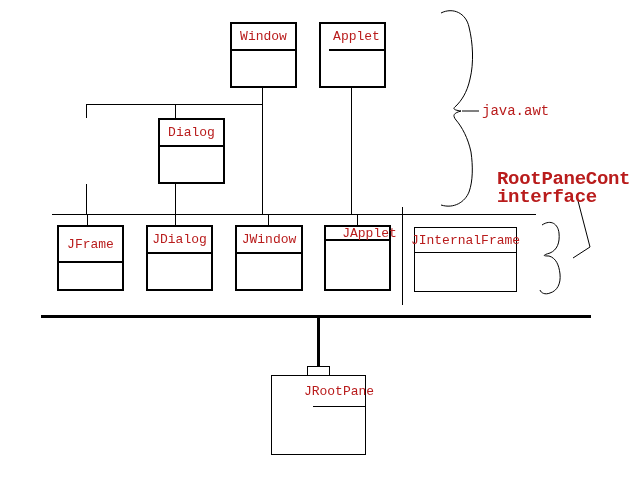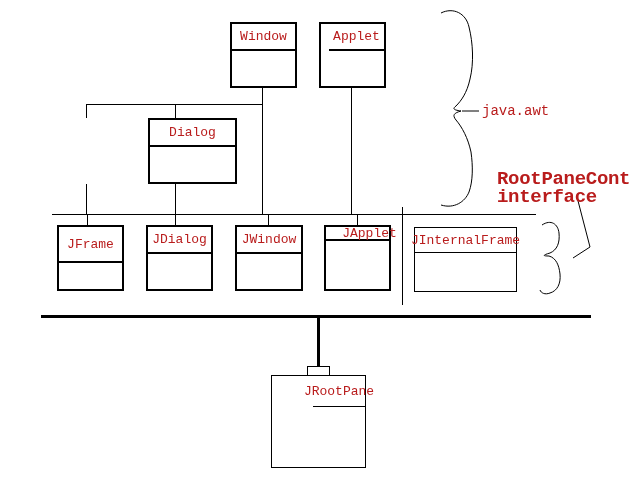--- a/index.html
+++ b/index.html
@@ -94,21 +94,21 @@
   </div>
 
   <div class="uml-box" style="left:290px;top:22px;width:67px;height:66px;padding-left:8px;">
     <div class="title" style="height:27px;">
       <span>Applet</span>
     </div>
     <div class="body"></div>
   </div>
 
 
-  <div class="uml-box" style="left:119px;top:118px;width:89px;height:66px;">
+  <div class="uml-box" style="left:129px;top:118px;width:67px;height:66px;">
     <div class="title" style="height:27px;">
       <span>Dialog</span>
     </div>
     <div class="body"></div>
   </div>
 
   <div class="uml-box" style="left:28px;top:225px;width:67px;height:66px;">
     <div class="title" style="height:36px;">
       <span>JFrame</span>
     </div>
@@ -136,21 +136,21 @@
     <div class="body"></div>
   </div>
 
   <div class="uml-box thin" style="left:385px;top:227px;width:103px;height:65px;">
     <div class="title" style="height:25px;">
       <span>JInternalFrame</span>
     </div>
     <div class="body"></div>
   </div>
 
-  <div class="uml-box thin" style="left:242px;top:375px;width:95px;height:93px;padding-left:41px;">
+  <div class="uml-box thin" style="left:242px;top:375px;width:95px;height:80px;padding-left:41px;">
     <div class="title" style="height:31px;">
       <span>JRootPane</span>
     </div>
     <div class="body"></div>
   </div>
 
   <div class="label label-package" style="left:453px;top:103px;">java.awt</div>
 
   <div class="label label-interface" style="left:468px;top:171px;">RootPaneContainer</div>
   <div class="label label-interface" style="left:468px;top:189px;">interface</div>

